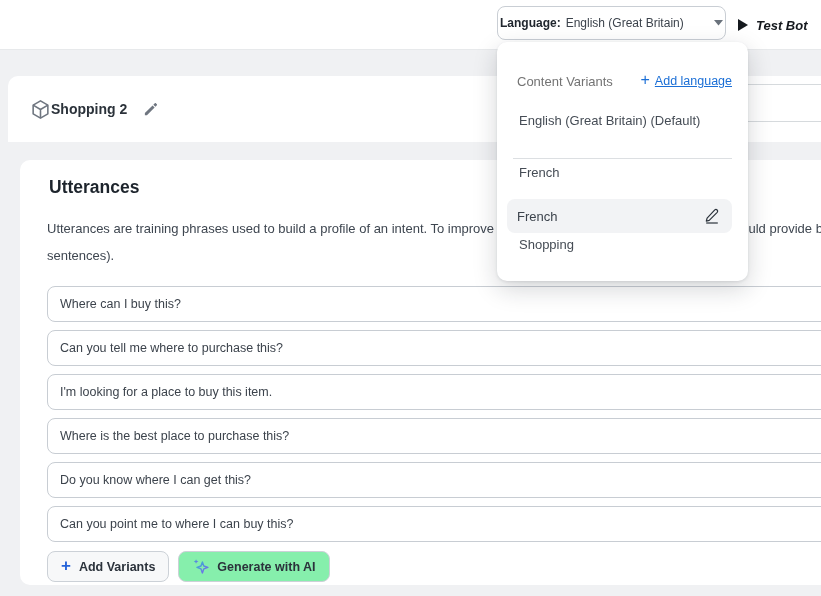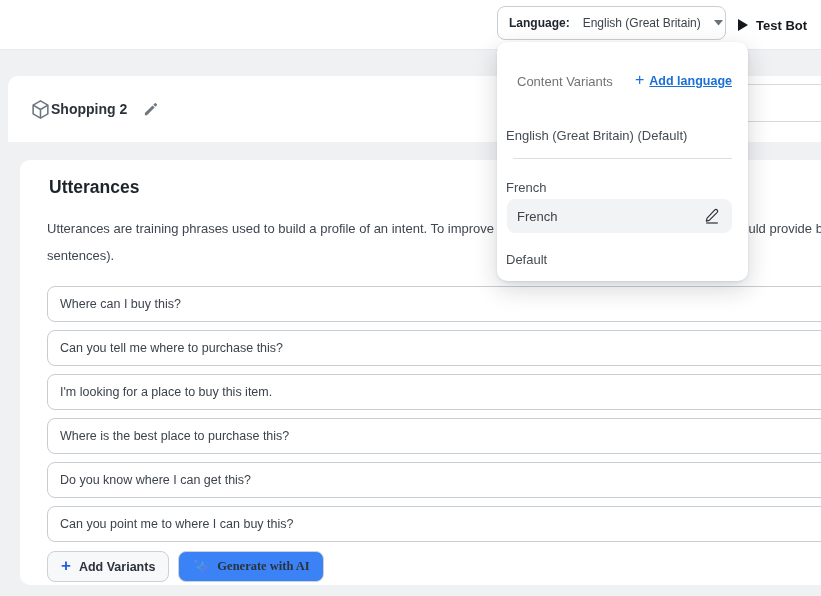--- a/index.html
+++ b/index.html
@@ -11,28 +11,28 @@
     color:#3c434c;
   }
   
   .topbar {
     position:absolute; left:0; top:0; width:821px; height:50px;
     background:#ffffff; border-bottom:1px solid #e7e9eb; z-index:5;
   }
   .lang-btn {
     position:absolute; left:497px; top:6px; width:229px; height:34px;
     background:#fff; border:1px solid #c9ced4; border-radius:8px;
-    display:flex; align-items:center; padding:0 11px; gap:13px; cursor:pointer;
+    display:flex; align-items:center; padding:0 2px; gap:5px; cursor:pointer;
   }
   .lang-btn .lbl { font-weight:700; font-size:12px; color:#20262e; white-space:nowrap; }
   .lang-btn .val { font-size:12px; color:#3c434c; white-space:nowrap; }
   .lang-btn .caret { margin-left:auto; display:flex; align-items:center; }
   .testbot {
     position:absolute; left:738px; top:0; height:50px;
-    display:flex; align-items:center; gap:8px; cursor:pointer;
+    display:flex; align-items:center; gap:8px; cursor:pointer;font-style:italic;
   }
   .testbot .tb-label { font-weight:700; font-size:13px; color:#15191e; white-space:nowrap; }
 
   
   .header-card {
     position:absolute; left:8px; top:76px; width:900px; height:66px;
     background:#ffffff; border-radius:10px 0 0 0; z-index:1;
   }
   .header-inner { display:flex; align-items:center; height:100%; padding-left:22px; }
   .intent-title { font-size:14px; font-weight:600; color:#2b323a; }
@@ -77,39 +77,39 @@
     position:absolute; left:27px; top:391px;
     display:flex; gap:9px; align-items:center;
   }
   .btn {
     height:31px; display:flex; align-items:center; gap:8px;
     border:1px solid #ccd1d7; border-radius:8px; padding:0 13px;
     font-family:"Liberation Sans", sans-serif;
     font-size:12.5px; font-weight:700; color:#2b323b; cursor:pointer;
   }
   .btn-add { background:#f7f8f9; }
-  .btn-gen { background:#3b82f6;font-family:Liberation Serif, serif; }
+  .btn-gen { background:#86efac; }
   .plus-glyph { color:#2563d9; font-size:17px; font-weight:700; line-height:1; margin-top:-2px; }
 
   
   .dropdown {
     position:absolute; left:497px; top:42px; width:251px; height:239px;
     background:#ffffff; border-radius:10px;
     box-shadow:0 8px 24px rgba(23,28,38,.18), 0 1px 3px rgba(23,28,38,.1);
     z-index:50;
   }
   .dd-variants-row {
     position:absolute; left:20px; right:16px; top:24px; height:30px;
     display:flex; align-items:center; justify-content:space-between;
   }
   .dd-variants-label { font-size:13px; color:#737373; }
   .dd-add-lang { display:flex; align-items:center; gap:5px; cursor:pointer; }
   .dd-add-lang .plus-glyph { font-size:16px; color:#1b6fd6; font-weight:400; }
-  .dd-add-lang .add-lbl { font-size:12.5px; color:#1b6fd6; text-decoration:underline; font-weight:700; }
-  .dd-item { position:absolute; left:9px; height:30px; display:flex; align-items:flex-end;
+  .dd-add-lang .add-lbl { font-size:12.5px; color:#1b6fd6; text-decoration:underline; font-weight:400; }
+  .dd-item { position:absolute; left:22px; height:30px; display:flex; align-items:flex-start;
              font-size:13px; color:#454c55; cursor:pointer; }
   .dd-divider { position:absolute; left:16px; right:16px; top:116px; height:1px; background:#dcdfe2; }
   .dd-row-highlight {
     position:absolute; left:10px; right:16px; top:157px; height:34px;
     background:#f2f3f5; border-radius:8px;
     display:flex; align-items:center; justify-content:space-between;
     padding:0 12px 0 10px; cursor:pointer;
   }
   .dd-row-highlight .hl-label { font-size:13px; color:#3c434c; }
   .edit-pencil { display:flex; cursor:pointer; }
@@ -222,15 +222,15 @@
     <span class="hl-label">French</span>
     <span class="edit-pencil">
       <svg width="16" height="16" viewBox="0 0 16 16">
         <path d="M10.8 1.9 a1.7 1.7 0 0 1 2.4 2.4 L5.2 12.3 2.3 13.1 3.1 10.2 Z" fill="none" stroke="#2b323b" stroke-width="1.2" stroke-linejoin="round"></path>
         <line x1="2.2" y1="15" x2="13.8" y2="15" stroke="#2b323b" stroke-width="1.2"></line>
       </svg>
     </span>
   </div>
 
   <div class="dd-item" style="top:195px;">
-    <span>Default</span>
+    <span>Shopping</span>
   </div>
 </div>
 
 </body></html>

